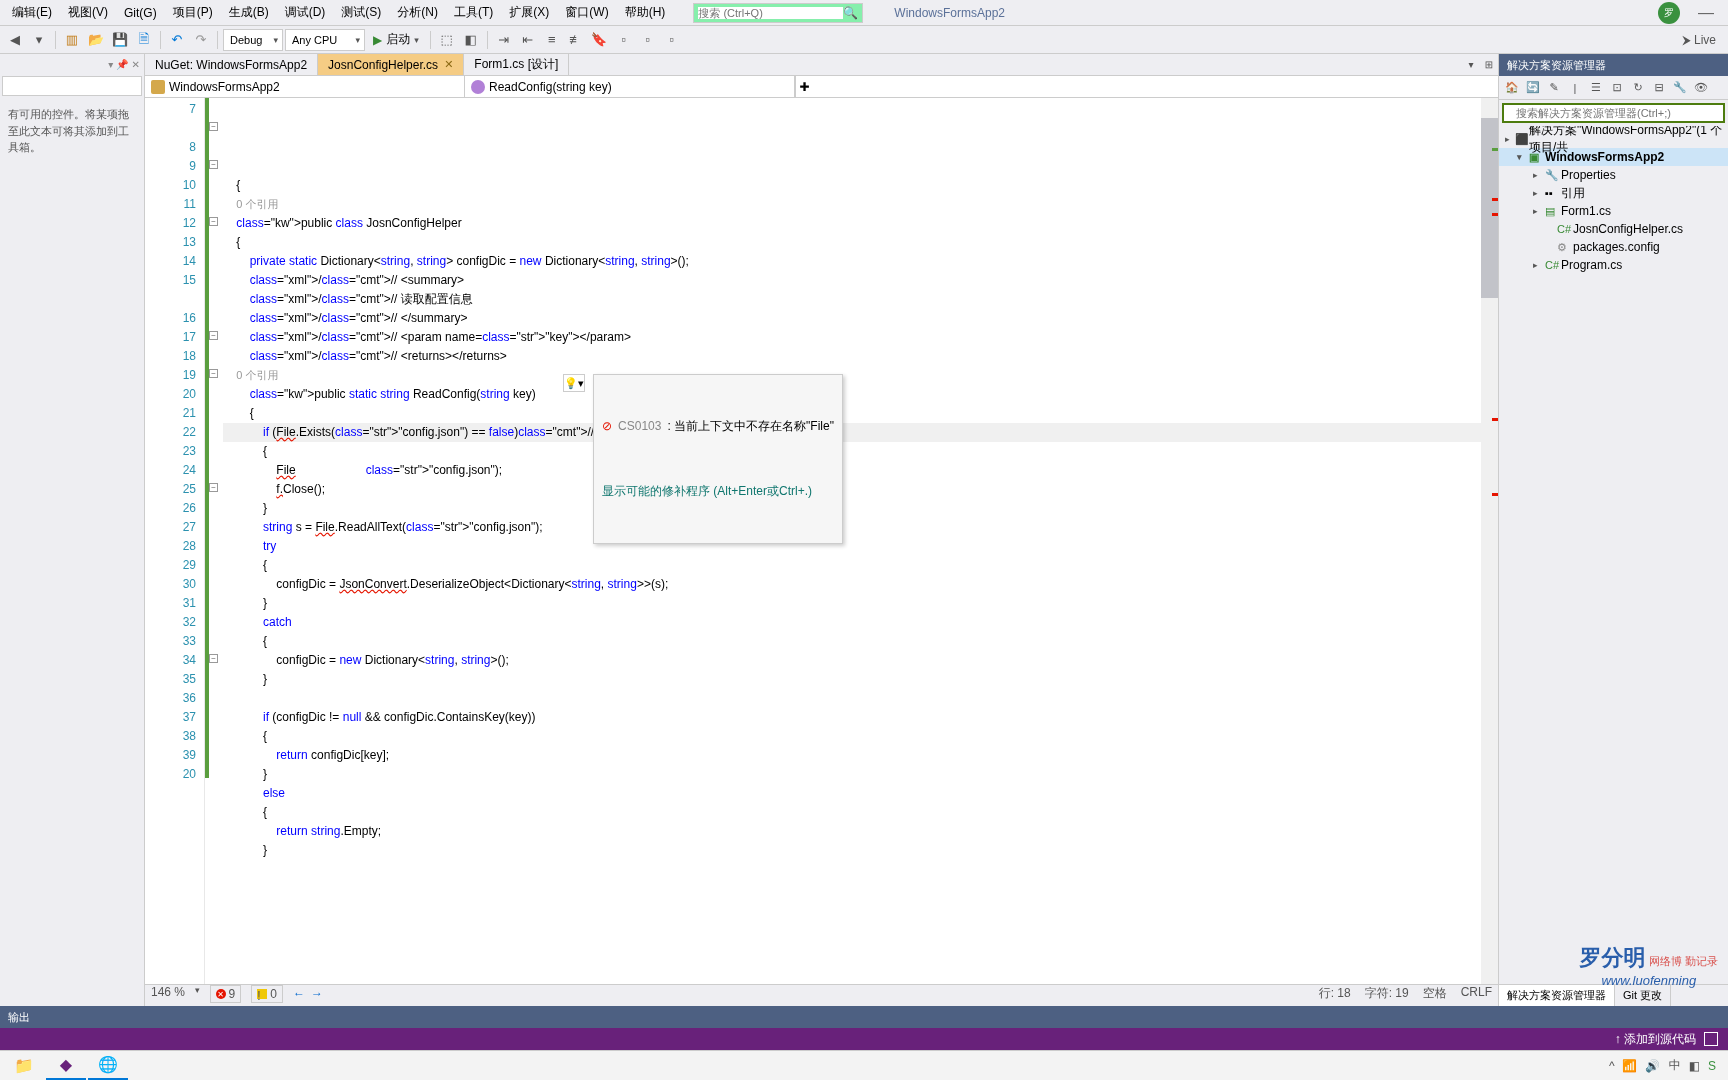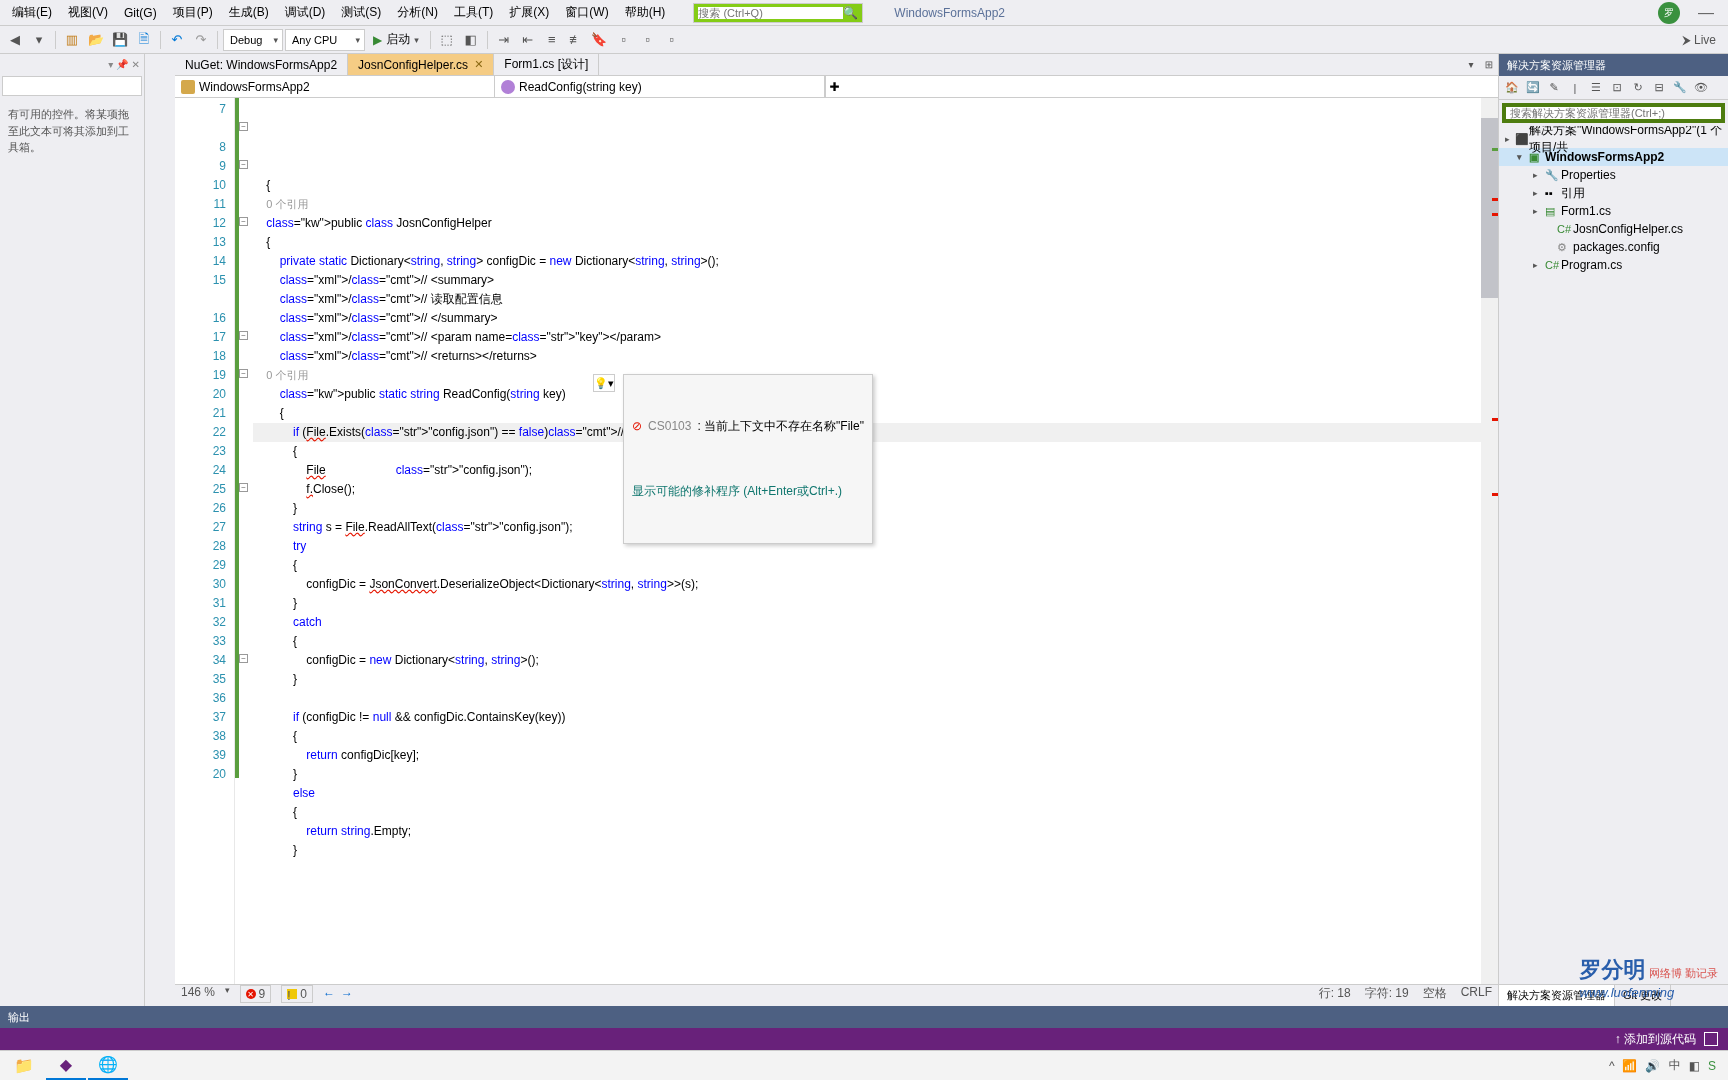--- a/index.html
+++ b/index.html
@@ -1,20 +1,20 @@
 <!DOCTYPE html>
 <html><head>
 <meta charset="utf-8">
 <style>
 * { margin: 0; padding: 0; box-sizing: border-box; font-family: "Microsoft YaHei", "Segoe UI", sans-serif; font-size: 12px; }
 body { background: #eeeef2; width: 1728px; height: 1080px; overflow: hidden; position: relative; }
 
 .menubar { height: 26px; background: #eeeef2; display: flex; align-items: center; padding: 0 4px; border-bottom: 1px solid #ccc; }
 .menubar-item { padding: 3px 8px; cursor: pointer; }
-.searchbox { margin-left: 20px; width: 170px; height: 20px; border: 1px solid #ccc; background: #84cc16; display: flex; align-items: center; padding: 0 4px; }
+.searchbox { margin-left: 20px; width: 170px; height: 20px; border: 1px solid #ccc; background: #86efac; display: flex; align-items: center; padding: 0 4px; }
 .searchbox input { border: none; outline: none; flex: 1; font-size: 11px; color: #999; }
 .searchbox .mag { color: #555; font-size: 12px; }
 .app-name { margin-left: 20px; color: #5b7199; font-weight: 500; padding: 3px 10px; border: 1px solid transparent;}
 .user-badge { margin-left: auto; width: 22px; height: 22px; border-radius: 50%; background: #3a913f; color: #fff; display: flex; align-items: center; justify-content: center; font-size: 10px; margin-right: 8px;}
 .min-btn { padding: 0 10px; color: #666; font-size: 16px; }
 
 .toolbar { height: 28px; background: #eeeef2; display: flex; align-items: center; padding: 0 4px; border-bottom: 1px solid #ccc; gap: 2px; }
 .tb-btn { width: 22px; height: 22px; display: flex; align-items: center; justify-content: center; color: #555; cursor: pointer; font-size: 13px;}
 .tb-sep { width: 1px; height: 18px; background: #ccc; margin: 0 3px; }
 .tb-drop { height: 22px; border: 1px solid #ccc; background: #fff; padding: 0 18px 0 6px; display: flex; align-items: center; position: relative; font-size: 11px;}
@@ -24,21 +24,21 @@
 .live-share { margin-left: auto; padding: 0 8px; color: #555; display:flex; align-items:center; gap:3px;}
 
 .main-area { display: flex; height: calc(100% - 26px - 28px - 22px - 22px - 30px); }
 
 .left-panel { width: 145px; background: #eeeef2; border-right: 1px solid #ccc; display: flex; flex-direction: column; }
 .left-header { height: 20px; background: #eeeef2; display: flex; align-items: center; justify-content: flex-end; padding: 0 4px; gap:3px;}
 .left-header span { font-size: 10px; color: #888; cursor: pointer;}
 .left-search { margin: 2px; height: 20px; border: 1px solid #ccc; background: #fff; }
 .left-text { padding: 8px; font-size: 11px; color: #555; line-height: 1.5; }
 
-.editor-zone { flex: 1; display: flex; flex-direction: column; background: #fff; margin-left: 30px; }
+.editor-zone { flex: 1; display: flex; flex-direction: column; background: #fff; }
 .tabs { height: 22px; background: #eeeef2; display: flex; align-items: stretch; border-bottom: 1px solid #ccc; }
 .tab { padding: 0 10px; display: flex; align-items: center; gap: 6px; border-right: 1px solid #ccc; background: #eeeef2; cursor: pointer; font-size: 11px;}
 .tab.active { background: #f5cc84; }
 .tab .close { font-size: 11px; color: #8b6914; }
 .tab-gap { flex: 1; }
 .tab-ctrl { width: 18px; display: flex; align-items: center; justify-content: center; color: #555; font-size: 10px;}
 
 .breadcrumb { height: 22px; display: flex; border-bottom: 1px solid #ccc; }
 .bc-seg { flex: 1; display: flex; align-items: center; padding: 0 6px; border-right: 1px solid #ccc; background: #fff; font-size: 11px; gap: 4px;}
 .bc-seg .ico { width: 14px; height: 14px; background: #d4a84b; border-radius: 2px; display:inline-block;}
@@ -75,21 +75,21 @@
 .es-err .dot-r { width: 10px; height: 10px; border-radius: 5px; background: #e51400; display:inline-flex; align-items:center; justify-content:center; color:#fff; font-size:8px;}
 .es-err .dot-y { width: 10px; height: 10px; background: #f0c808; display:inline-block;}
 .es-nav { display: flex; gap: 6px;}
 .es-nav span { cursor: pointer; color: #0066cc;}
 .es-right { margin-left: auto; display: flex; gap: 14px;}
 
 .right-panel { width: 230px; background: #eeeef2; border-left: 1px solid #ccc; display: flex; flex-direction: column;}
 .rp-title { height: 22px; background: #4d6082; color: #fff; display: flex; align-items: center; padding: 0 8px; font-size: 11px;}
 .rp-toolbar { height: 24px; display: flex; align-items: center; padding: 0 4px; gap: 3px; border-bottom: 1px solid #ccc;}
 .rp-tb-btn { width: 18px; height: 18px; display: flex; align-items: center; justify-content: center; color: #555; font-size: 11px; cursor:pointer;}
-.rp-search { margin: 3px; height: 20px; border: 4px solid #4d7c0f; background: #fff; padding: 0 4px; display: flex; align-items: center;}
+.rp-search { margin: 3px; height: 20px; border: 2px solid #4d7c0f; background: #fff; padding: 0 12px; display: flex; align-items: center;}
 .rp-search input { border: none; outline: none; flex: 1; font-size: 11px;}
 .tree { flex: 1; padding: 4px 0; overflow: auto;}
 .tree-item { display: flex; align-items: center; height: 18px; padding-left: 6px; cursor: pointer; font-size: 11px;}
 .tree-item.selected { background: #cce4f7; font-weight: bold;}
 .tree-arrow { width: 12px; font-size: 9px; color: #555;}
 .tree-icon { width: 16px; font-size: 11px; }
 .ico-sln { color: #68217a;}
 .ico-proj { color: #388a34;}
 .ico-cs { color: #388a34;}
 .ico-cfg { color: #888;}
@@ -102,21 +102,21 @@
 
 .status-bar { height: 22px; background: #68217a; color: #fff; display: flex; align-items: center; padding: 0 10px; font-size: 11px;}
 .sb-right { margin-left: auto; display: flex; align-items: center; gap: 8px;}
 .sb-box { width: 14px; height: 14px; border: 1px solid #fff;}
 
 .taskbar { position: absolute; bottom: 0; left: 0; right: 0; height: 30px; background: #f3f3f3; border-top: 1px solid #ccc; display: flex; align-items: center; padding: 0 4px; gap: 2px;}
 .tb-app { width: 40px; height: 28px; display: flex; align-items: center; justify-content: center; font-size: 16px;}
 .tb-app.active { border-bottom: 2px solid #0078d7;}
 .tb-tray { margin-left: auto; display: flex; align-items: center; gap: 8px; padding: 0 8px; font-size: 11px; color: #555;}
 
-.watermark { position: absolute; right: 10px; bottom: 80px; text-align: left; font-family: serif; margin-top: 47px;}
+.watermark { position: absolute; right: 10px; bottom: 92px; text-align: center; font-family: serif; margin-top: 47px;}
 .watermark .cn { color: #295eab; font-size: 22px; font-weight: bold;}
 .watermark .cn2 { color: #d9534f; font-size: 11px;}
 .watermark .url { color: #295eab; font-size: 13px; font-style: italic;}
 </style>
 </head>
 <body>
 
 <div class="menubar">
   <span class="menubar-item">编辑(E)</span>
   <span class="menubar-item">视图(V)</span>

